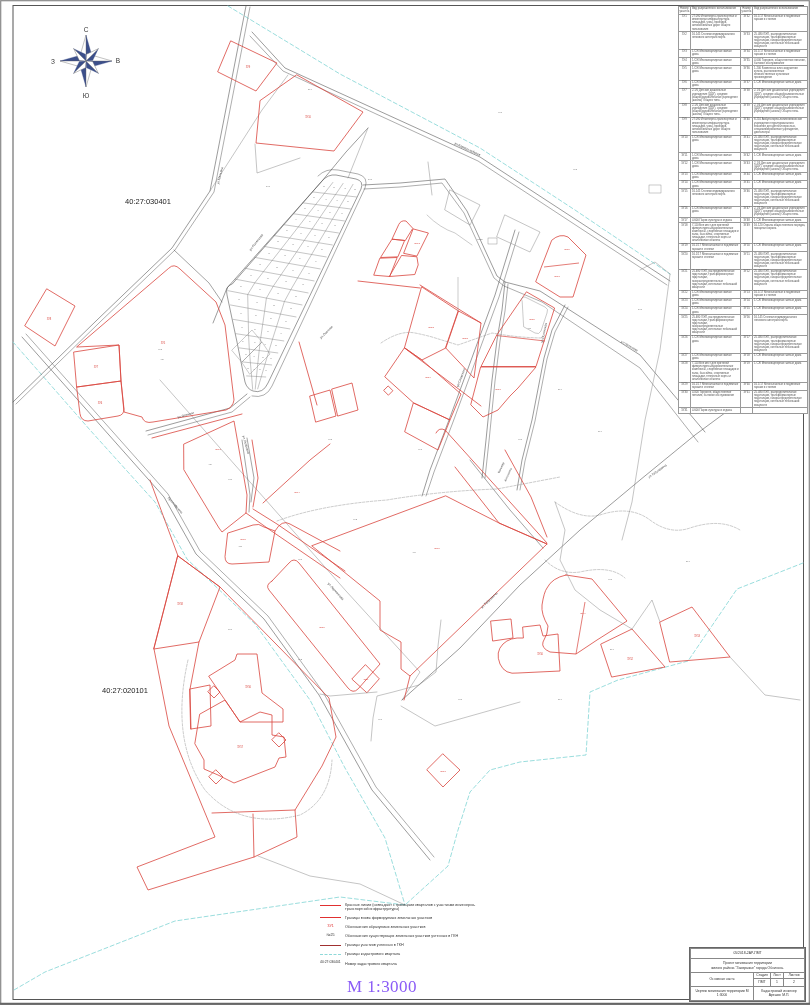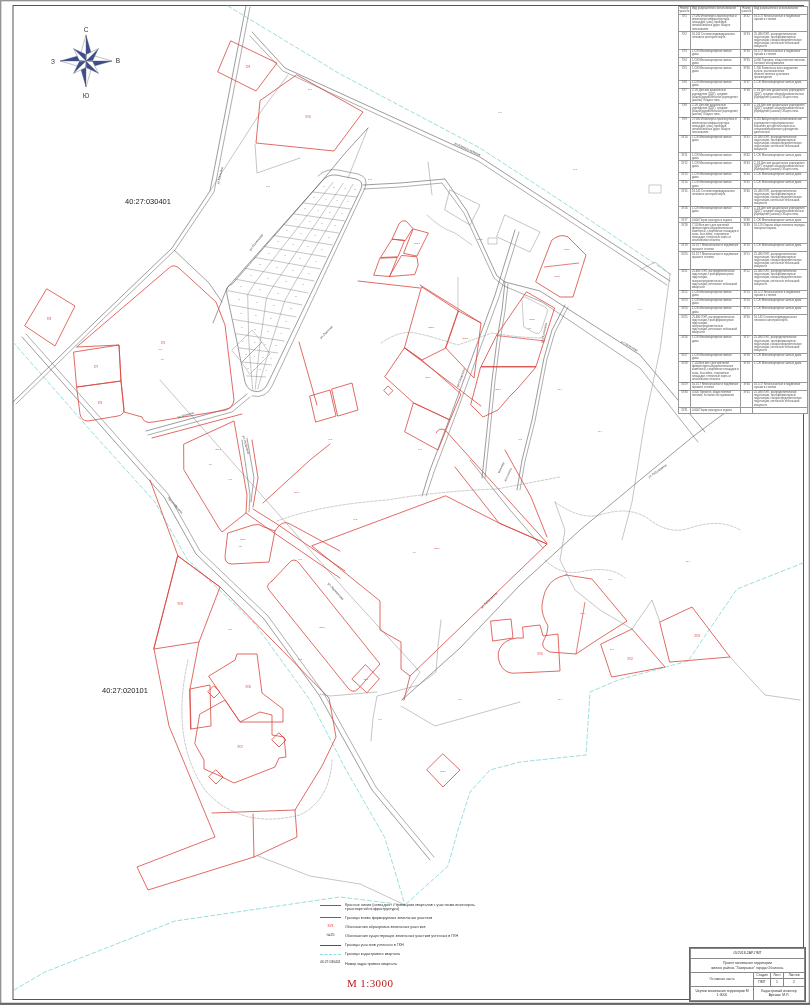--- a/index.html
+++ b/index.html
@@ -10,21 +10,21 @@
   #tbl td { border:0.4px solid #9a9a9a; padding:0.35px 0.8px 0.7px 0.8px; vertical-align:top; }
   #tbl { table-layout:fixed; }
   #tbl td.n { width:10px; text-align:center; }
   #tbl td.v { width:47px; }
   #tbl td:nth-child(4) { width:52px; }
   #legend { position:absolute; left:320px; top:903px; font-size:3.7px; line-height:1.15; color:#333; }
   .lrow { position:relative; margin-bottom:4.6px; min-height:4.5px; }
   .lsym { position:absolute; left:0; top:1.2px; width:21px; }
   .ltxt { margin-left:25px; width:133px; }
   #scale { position:absolute; left:347px; top:977px; font-family:"Liberation Serif", serif;
-           font-size:11px; color:#b91c1c; letter-spacing:0.4px; }
+           font-size:17px; color:#8b5cf6; letter-spacing:0.4px; }
   #tb { position:absolute; left:689px; top:947px; width:114.5px; height:52.5px;
         border:0.8px solid #666; font-size:3.4px; line-height:1.2; color:#333; overflow:hidden; background:#fff; }
   #tb table { border-collapse:collapse; width:100%; height:100%; table-layout:fixed; }
   #tb td { border:0.4px solid #888; text-align:center; vertical-align:middle; padding:0; }
 </style></head>
 <body>
 <div id="page">
 <svg width="810" height="1005" viewBox="0 0 810 1005">
 
 <rect x="0.7" y="0.7" width="808.6" height="1003.6" fill="none" stroke="#888" stroke-width="1.2"></rect>

